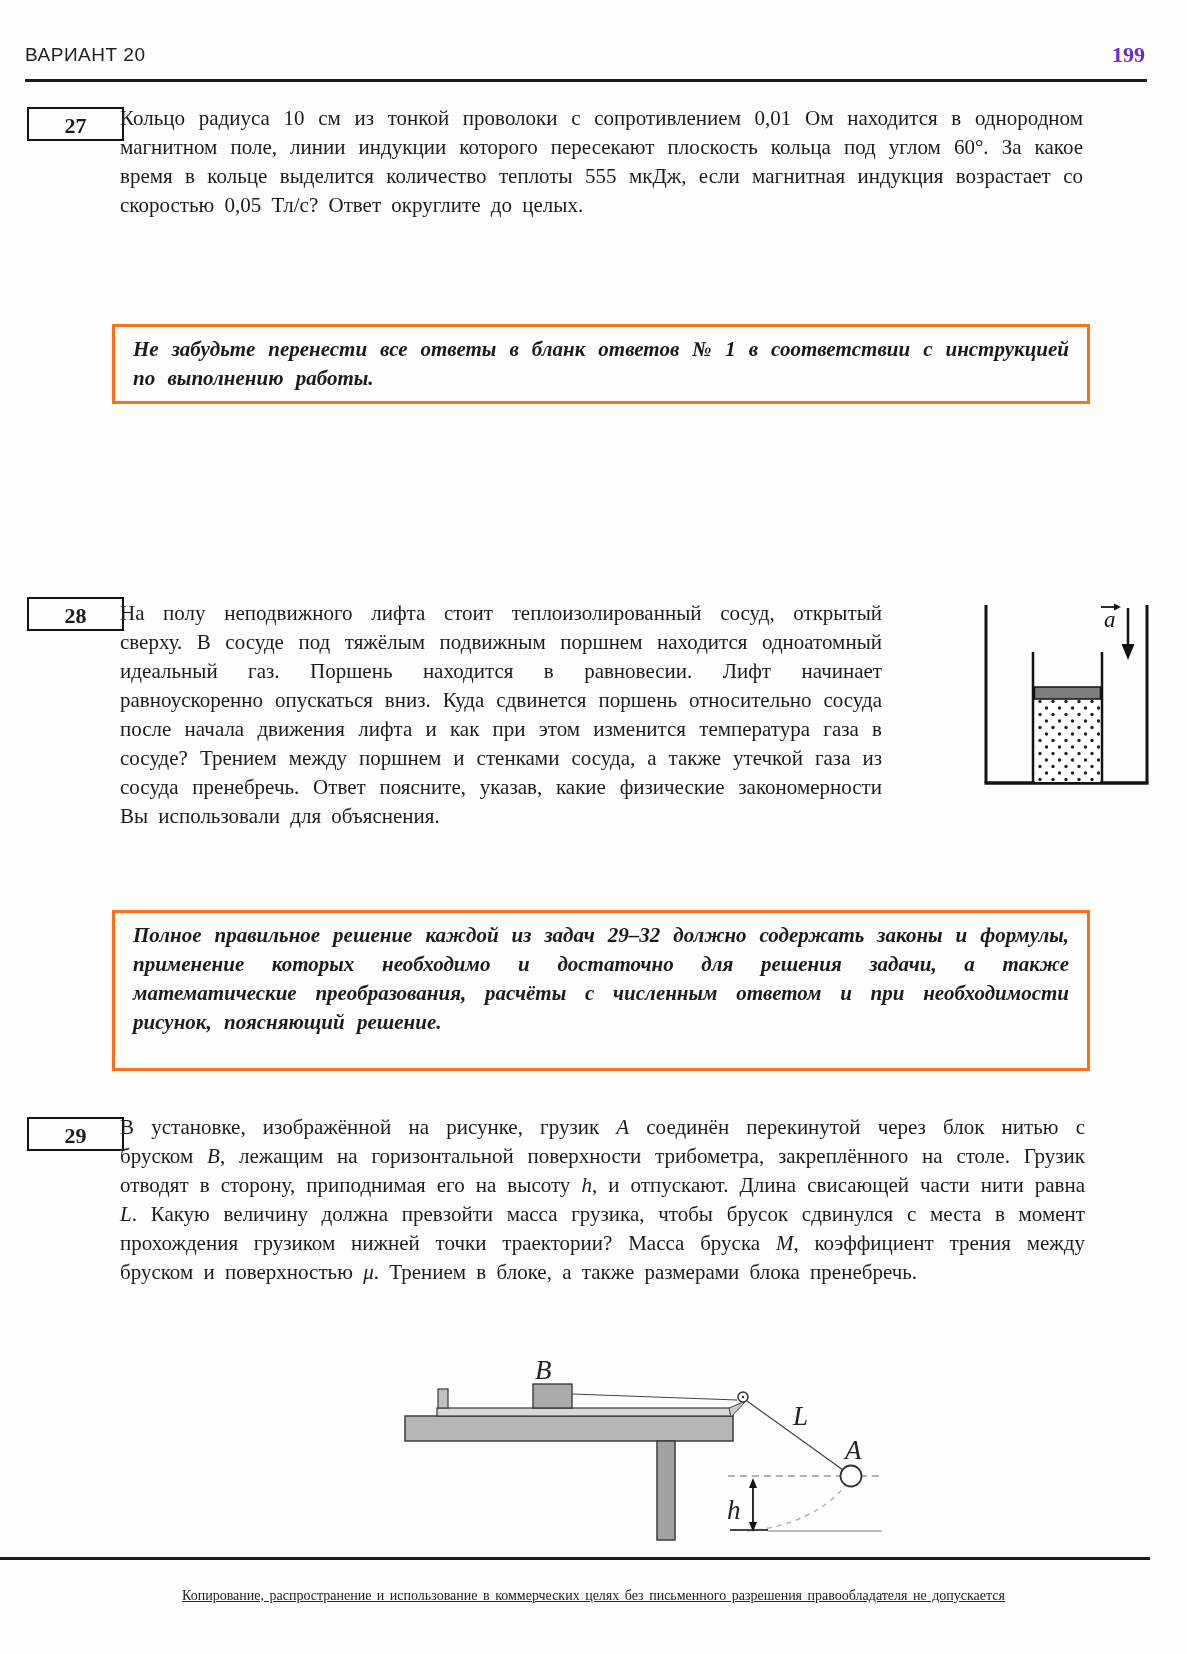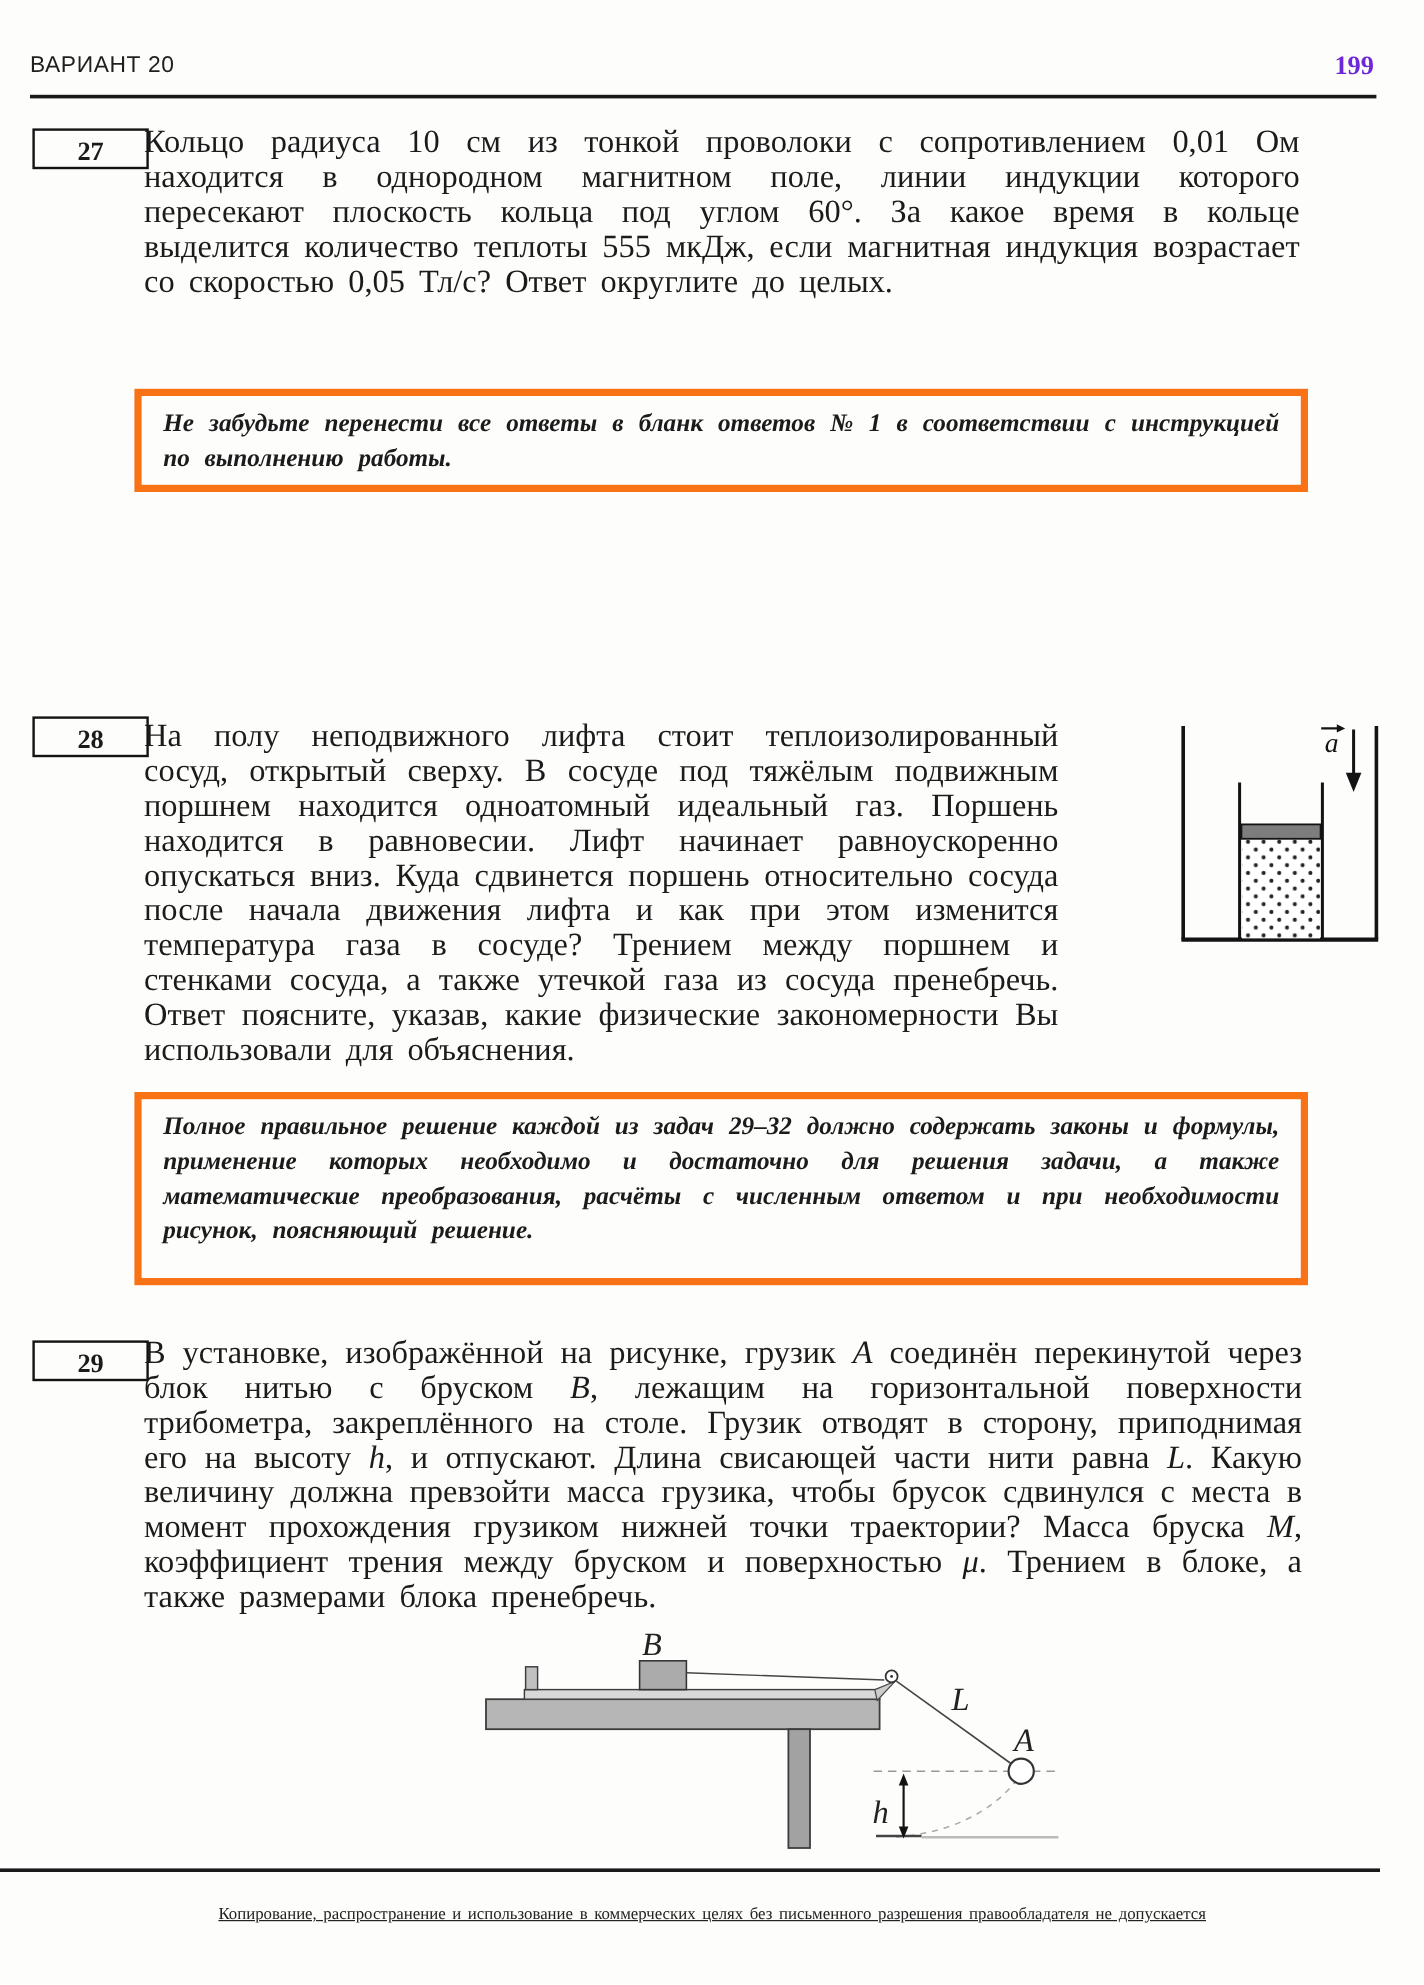--- a/index.html
+++ b/index.html
@@ -28,38 +28,38 @@
   
   .numbox{
     position:absolute;left:27px;width:97px;height:34px;
     border:2.5px solid #131313;box-sizing:border-box;
     display:flex;align-items:flex-end;justify-content:center;
     font-size:22px;font-weight:bold;background:#fdfdfc;
   }
   
   .ptext{
     position:absolute;left:120px;
-    font-size:27px;line-height:29px;
+    font-size:21px;line-height:29px;
     text-align:justify;word-spacing:5px;
   }
   .ptext .var{font-style:italic;}
   
   .answer-row{
     position:absolute;left:120px;top:250px;
     font-size:21px;line-height:29px;
     display:flex;align-items:flex-end;
   }
   .answer-blank{
     display:inline-block;width:200px;height:24px;
     border-bottom:2px solid #131313;margin:0 10px;
   }
   
   .notice{
     position:absolute;left:112px;width:978px;box-sizing:border-box;
-    border:6px solid #f97316;
+    border:3px solid #f97316;
     padding:8px 18px;
     font-size:21px;line-height:29px;
     font-style:italic;font-weight:bold;
     text-align:justify;word-spacing:7px;
     background:#fdfdfc;
   }
   
   .fig{position:absolute;}
   
   .ftr-rule{

